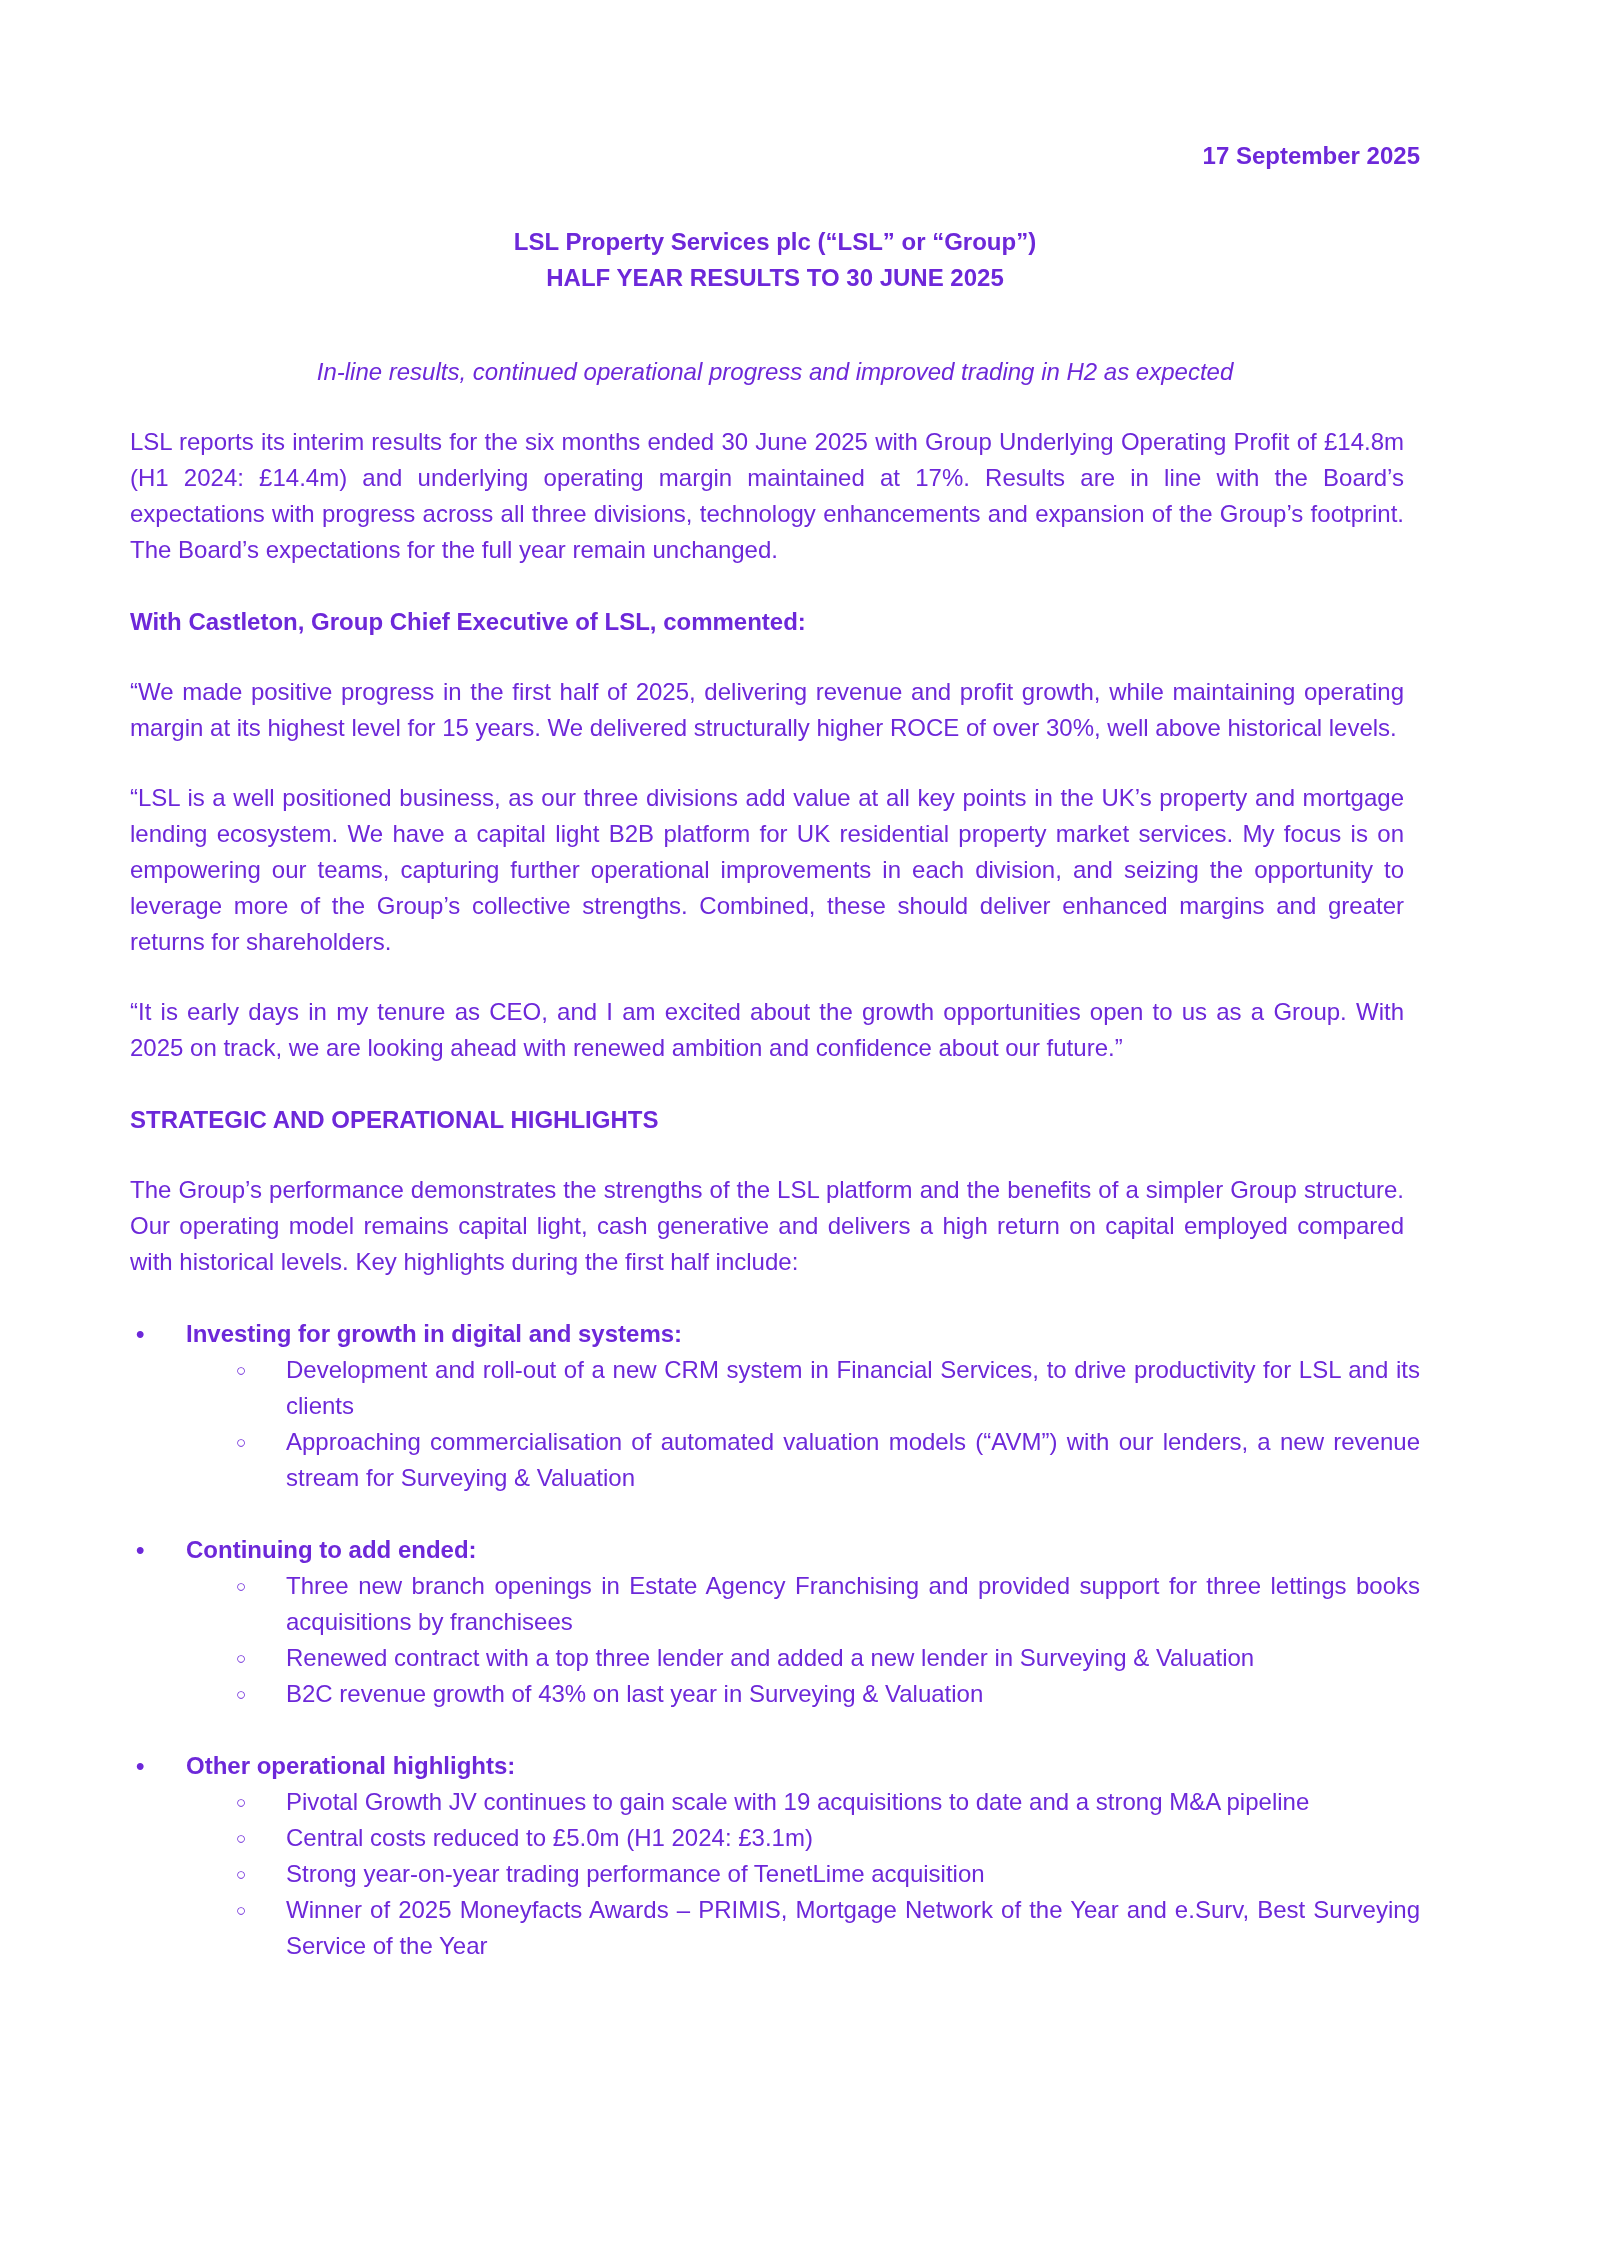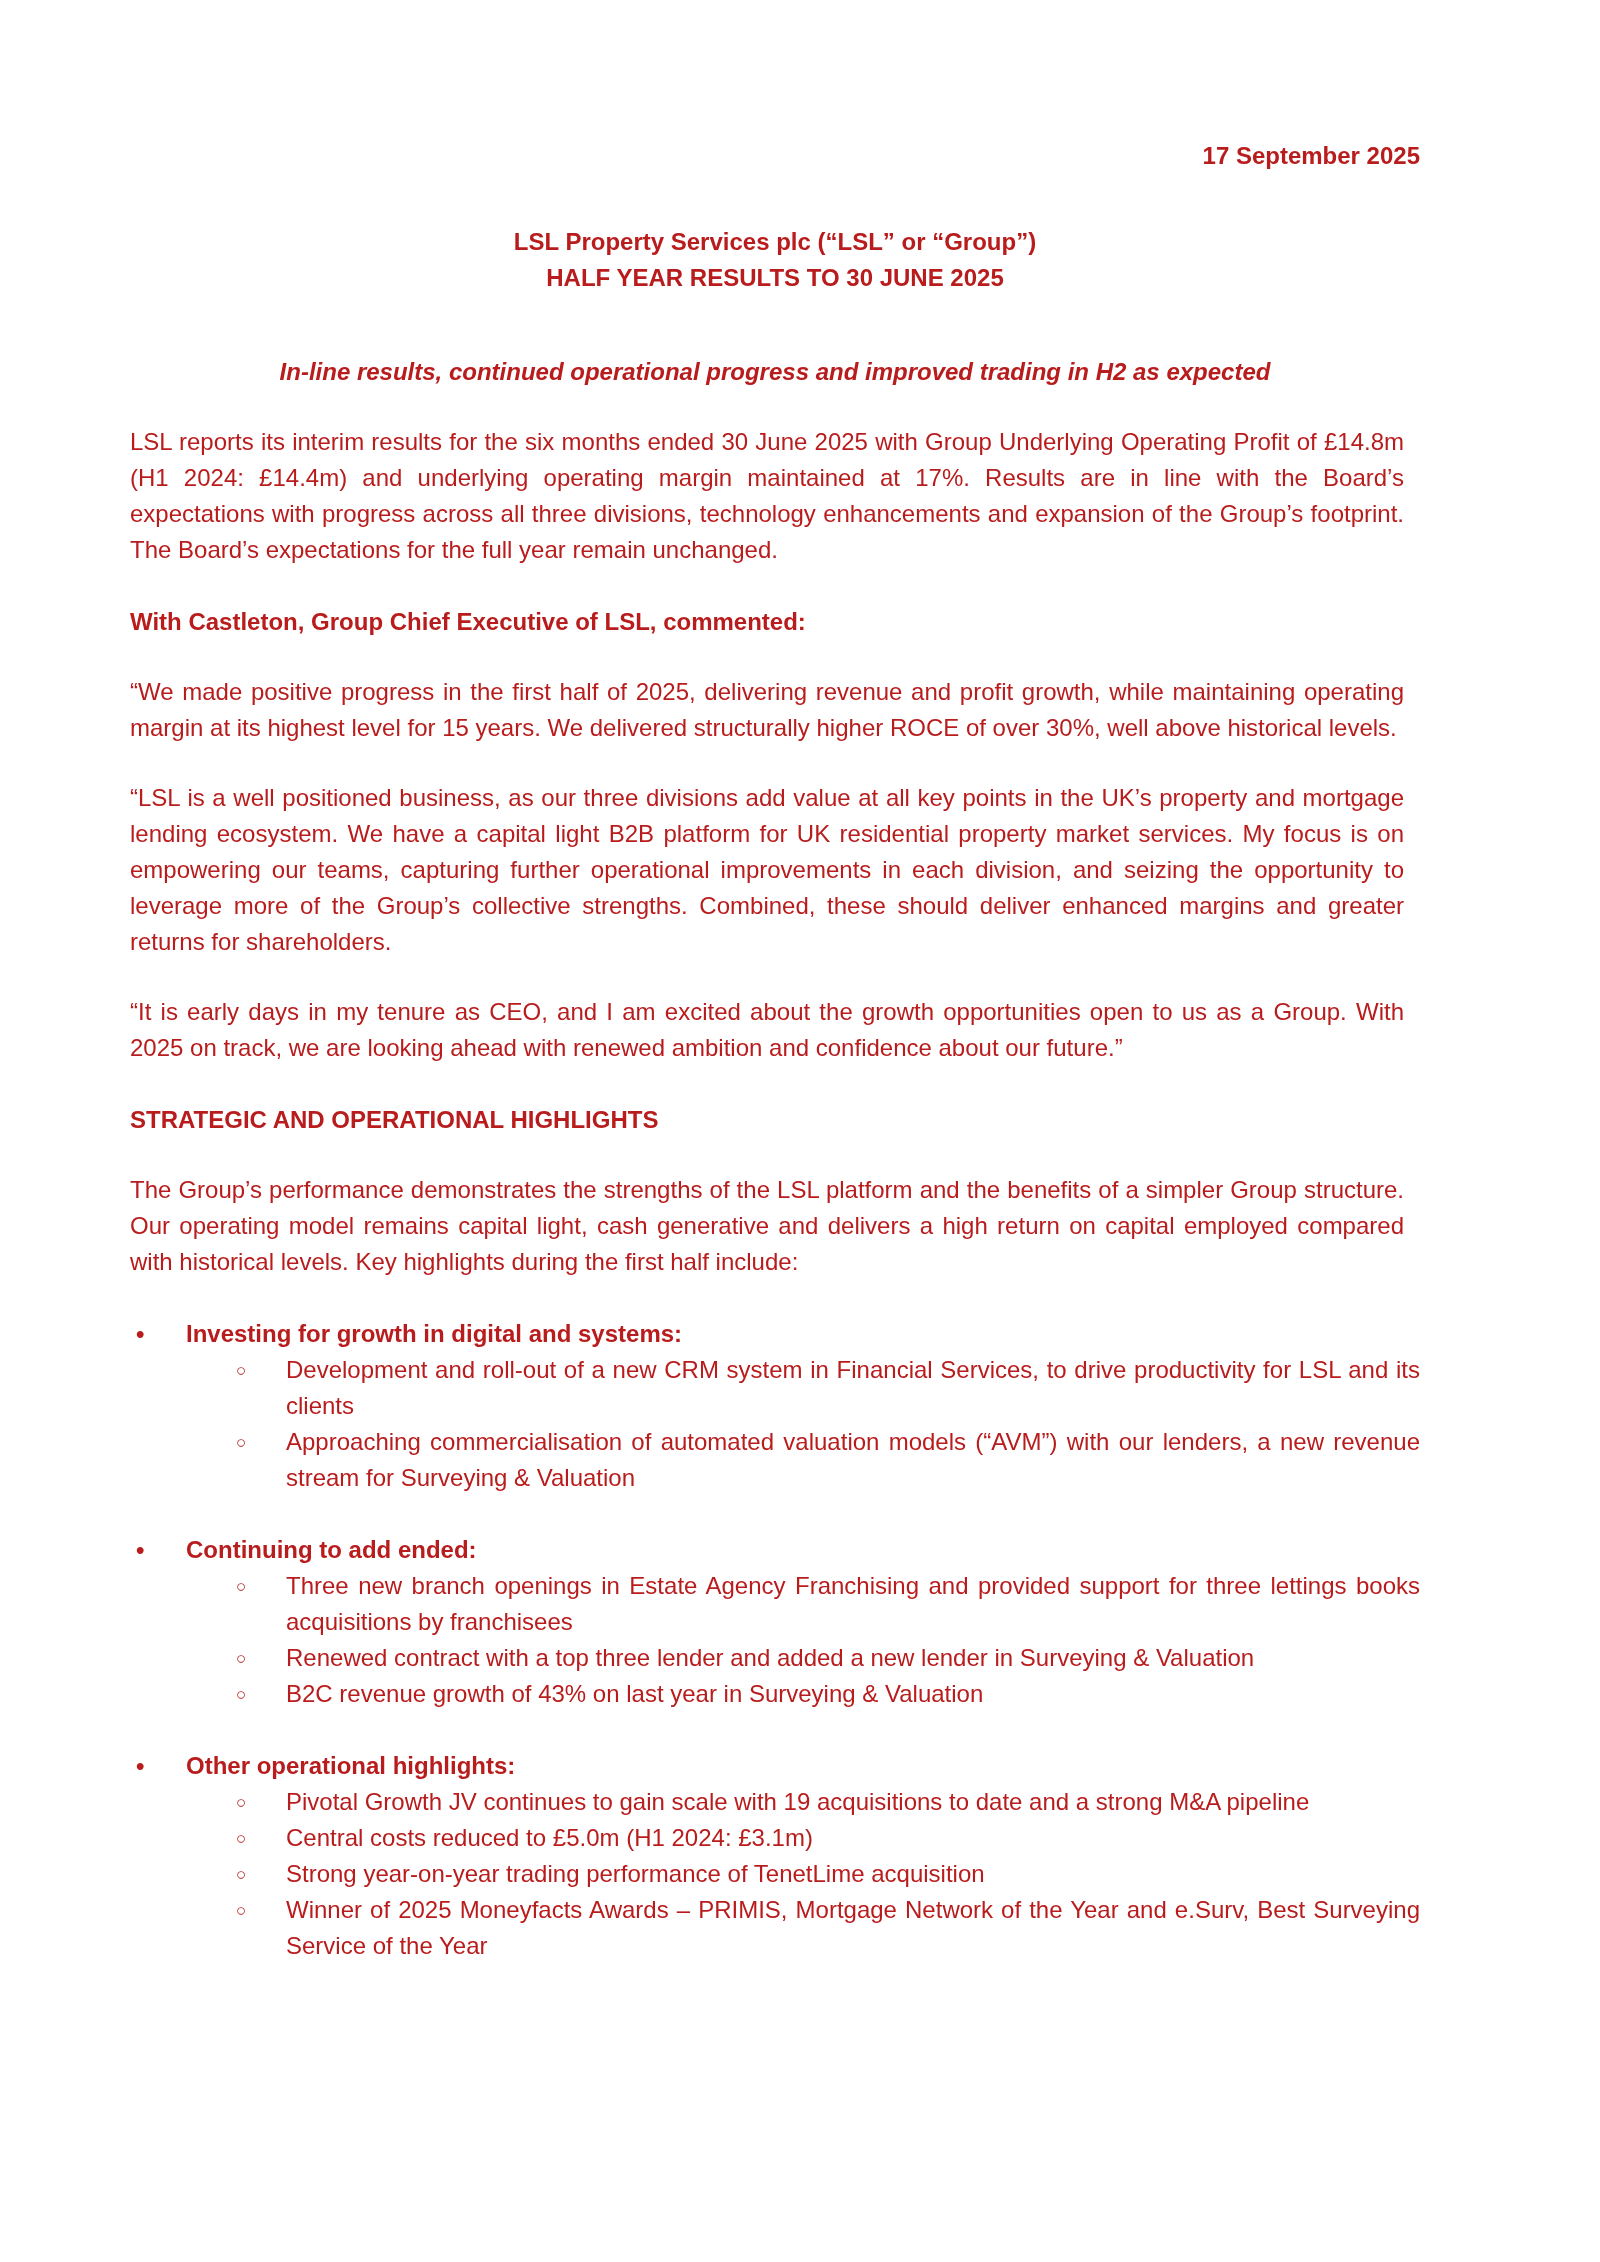--- a/index.html
+++ b/index.html
@@ -5,21 +5,21 @@
   html, body {
     margin: 0;
     padding: 0;
     background: #ffffff;
   }
   .page {
     position: relative;
     width: 1592px;
     height: 2262px;
     background: #ffffff;
-    color: #b91c1c;
+    color: #6d28d9;
     font-family: "Liberation Sans", sans-serif;
     font-size: 24px;
     line-height: 36px;
     overflow: hidden;
   }
   .content {
     position: absolute;
     left: 130px;
     top: 138px;
     width: 1290px;
@@ -31,21 +31,20 @@
   }
   .doc-title {
     text-align: center;
     font-weight: bold;
     margin: 0;
   }
   .subtitle {
     text-align: center;
     font-style: italic;
     margin: 58px 0 0 0;
-    font-weight: bold;
   }
   p.para {
     margin: 34px 16px 0 0;
     text-align: justify;
   }
   p.bold-heading {
     margin: 36px 0 0 0;
     font-weight: bold;
     text-align: left;
   }

